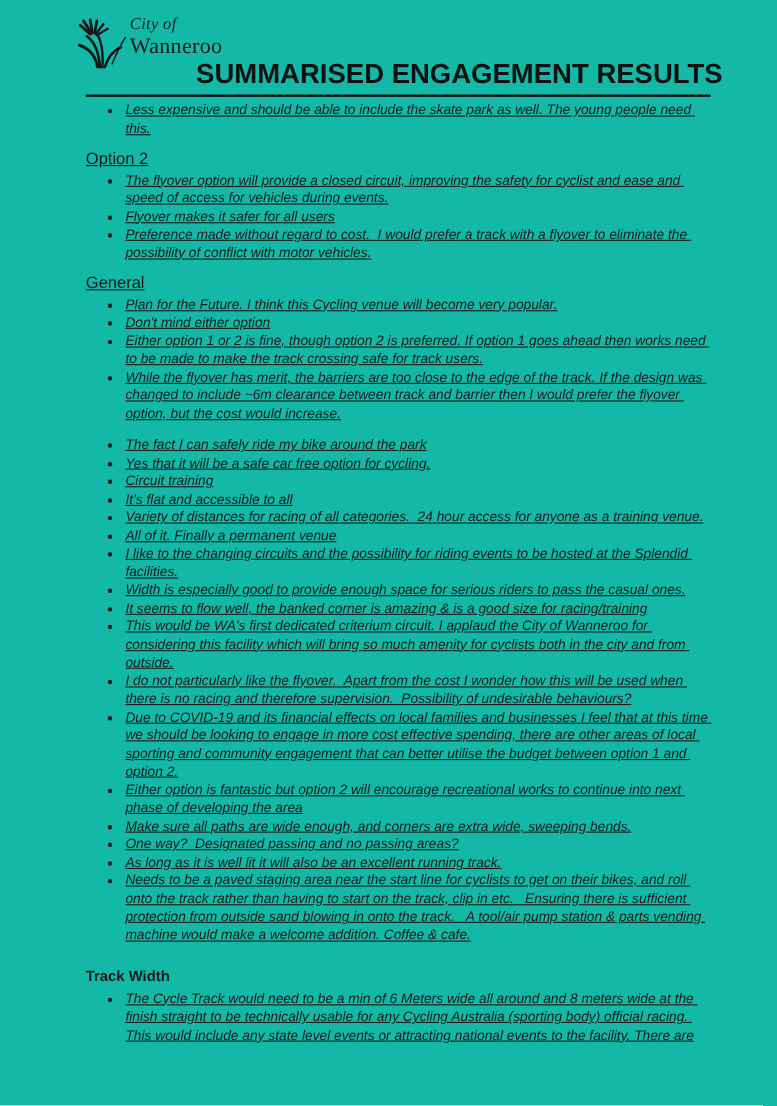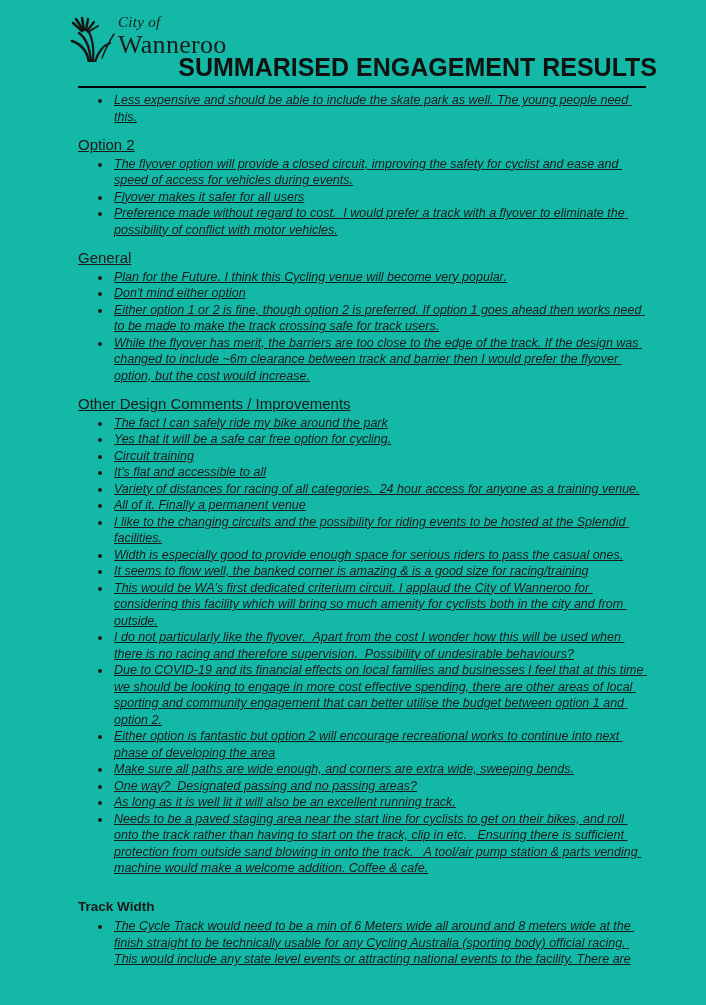--- a/index.html
+++ b/index.html
@@ -28,21 +28,21 @@
     margin-top: 3px;
   }
   .logo-city {
     display: block;
     font-style: italic;
     font-size: 15px;
     letter-spacing: 0.3px;
   }
   .logo-wanneroo {
     display: block;
-    font-size: 26px;
+    font-size: 20px;
     margin-top: 2px;
     letter-spacing: 0.3px;
   }
   .doc-title {
     position: absolute;
     top: 53px;
     right: 49px;
     margin: 0;
     font-size: 25px;
     font-weight: bold;
@@ -146,21 +146,20 @@
       <section class="doc-section hs-underline">
         <div class="heading underline">General</div>
         <ul class="bullet-list">
           <li>Plan for the Future. I think this Cycling venue will become very popular.</li>
           <li>Don't mind either option</li>
           <li>Either option 1 or 2 is fine, though option 2 is preferred. If option 1 goes ahead then works need to be made to make the track crossing safe for track users.</li>
           <li>While the flyover has merit, the barriers are too close to the edge of the track. If the design was changed to include ~6m clearance between track and barrier then I would prefer the flyover option, but the cost would increase.</li>
         </ul>
       </section>
       <section class="doc-section hs-underline">
-        <div class="heading underline">Other Design Comments / Improvements</div>
         <ul class="bullet-list">
           <li>The fact I can safely ride my bike around the park</li>
           <li>Yes that it will be a safe car free option for cycling.</li>
           <li>Circuit training</li>
           <li>It’s flat and accessible to all</li>
           <li>Variety of distances for racing of all categories.  24 hour access for anyone as a training venue.</li>
           <li>All of it. Finally a permanent venue</li>
           <li>I like to the changing circuits and the possibility for riding events to be hosted at the Splendid facilities.</li>
           <li>Width is especially good to provide enough space for serious riders to pass the casual ones.</li>
           <li>It seems to flow well, the banked corner is amazing &amp; is a good size for racing/training</li>

